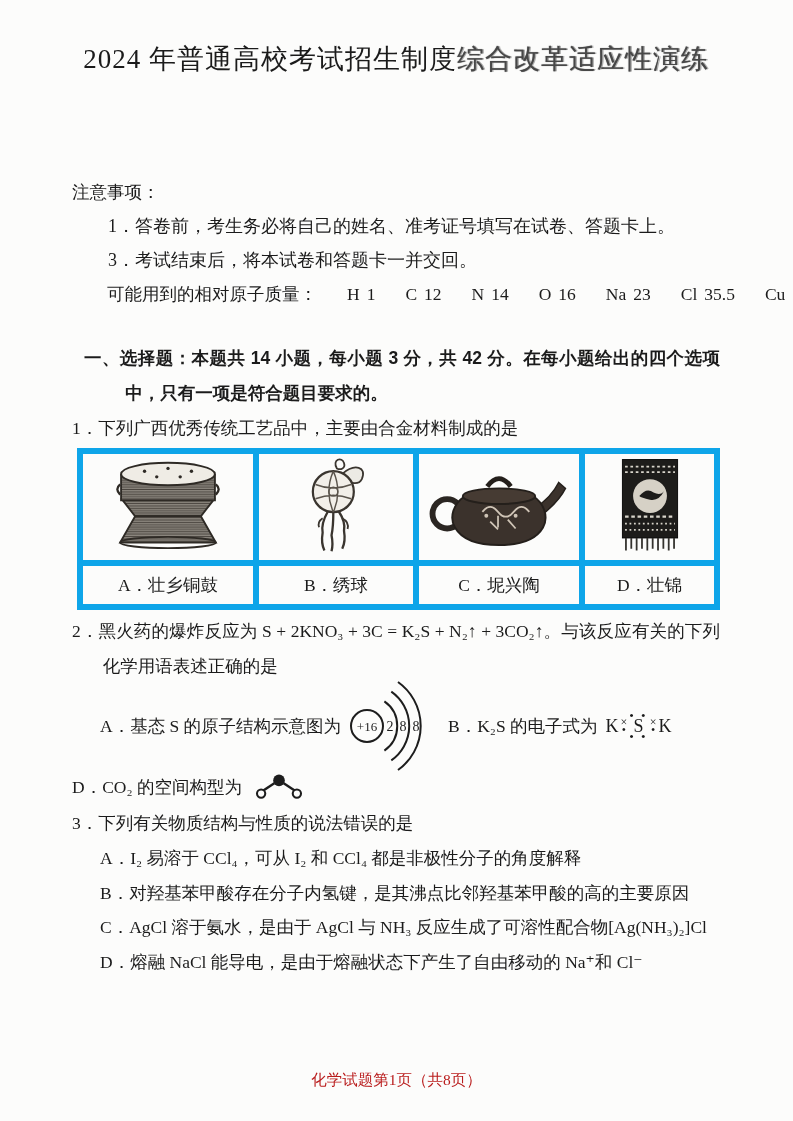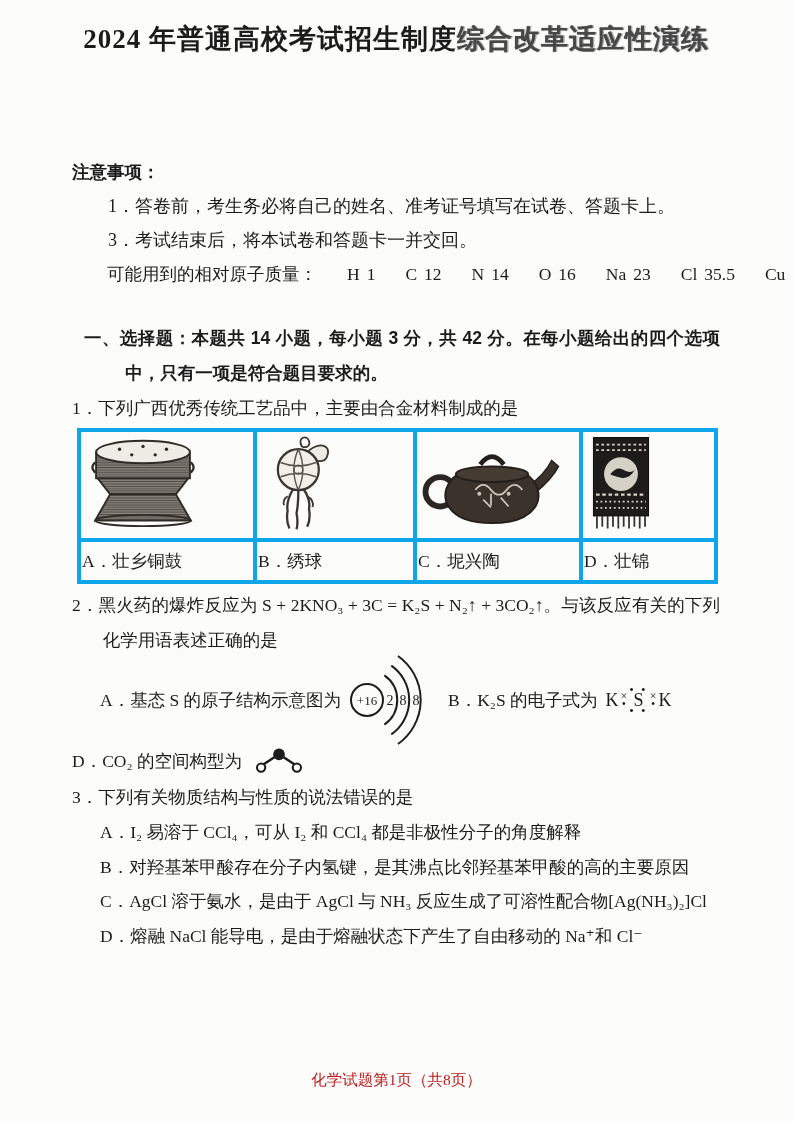--- a/index.html
+++ b/index.html
@@ -8,35 +8,35 @@
     width:793px; height:1121px;
     margin:0 auto;
     background:#fcfcfb;
     font-family:"Liberation Serif","DejaVu Serif",serif;
     color:#1b1b1b;
     overflow:hidden;
   }
   .content { padding:0 73px 0 72px; }
 
   .title {
-    padding-top:20px;
+    padding-top:40px;
     text-align:center;
     font-size:27px;
-    font-weight:700;
+    font-weight:400;
     line-height:38px;
     letter-spacing:1px;
     white-space:nowrap;
   }
   .title-ghost { color:#474747; text-shadow:1.5px 0 0 rgba(90,90,90,.45), 0 0 1px #777; }
 
   .heiti { font-family:"Liberation Sans","DejaVu Sans",sans-serif; }
 
   .notice-heading {
     margin-top:97px;
-    font-size:17.5px; font-weight:700; line-height:34px;
+    font-size:17.5px; font-weight:400; line-height:34px;
   }
   .para {
     font-size:18px; line-height:34px; text-align:justify;
   }
   .indent { text-indent:2em; }
 
   .masses { font-size:17.5px; line-height:34px; text-indent:2em; white-space:nowrap; }
   .mass-pair { margin-left:30px; }
   .mass-pair:first-of-type { margin-left:8px; }
   .mass-pair .el { margin-right:7px; }
@@ -53,21 +53,21 @@
     font-size:17.5px; line-height:34px;
     padding-left:1.75em; text-indent:-1.75em;
     text-align:justify;
     font-family:Liberation Serif, serif;
   }
   .q1-stem { margin-top:0; line-height:34px; }
   .q2-stem { margin-top:4px; line-height:35px; }
   .q3-stem { margin-top:0; line-height:35px; }
 
   table.q1-table { border-collapse:collapse; table-layout:fixed; margin:3px 0 0 5px; }
-  .q1-table td { border:4px solid #0ea5e9; vertical-align:middle;margin-top:12px; }
+  .q1-table td { border:6px solid #0ea5e9; text-align:center; vertical-align:middle;margin-top:12px; }
   .q1-table td.img-cell { height:104px; }
   .q1-table td.label-cell { height:36px; font-size:17.5px; }
 
   .q2-row1 { display:flex; align-items:center; height:84px; margin-top:0; }
   .q2-row2 { display:flex; align-items:center; height:38px; }
   .q2-colA { width:376px; padding-left:28px; box-sizing:border-box; display:flex; align-items:center; }
   .q2-colB { flex:1; display:flex; align-items:center; }
   .q2-opt { font-size:17.5px; white-space:nowrap; }
 
   .atom-svg { margin-left:5px; vertical-align:middle; overflow:visible; }

